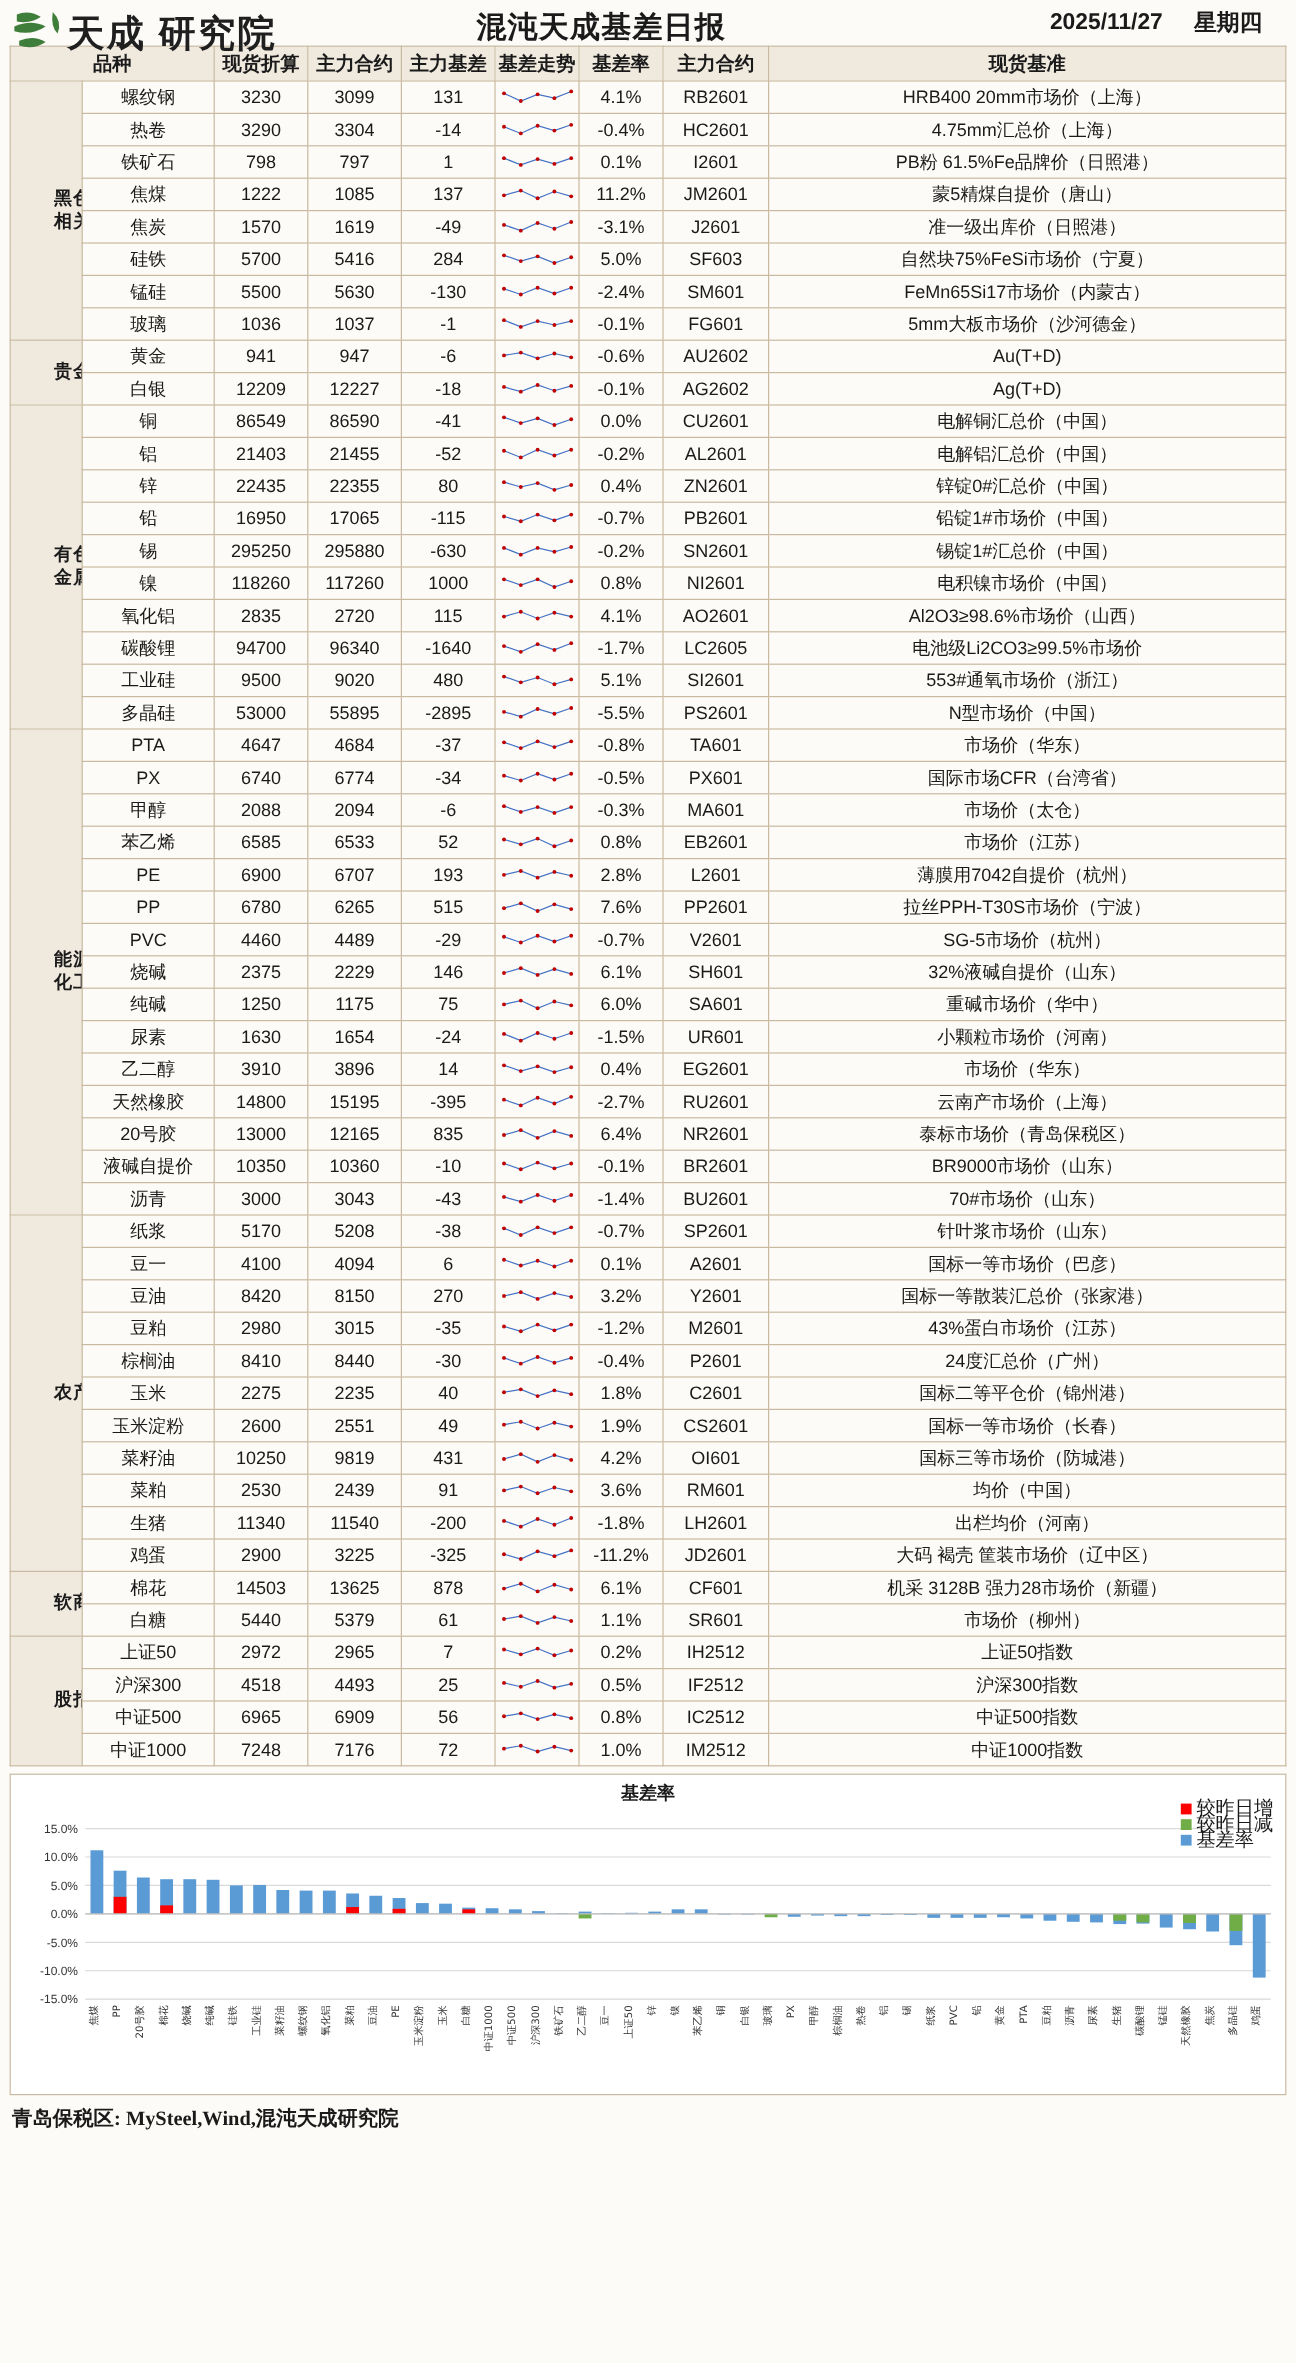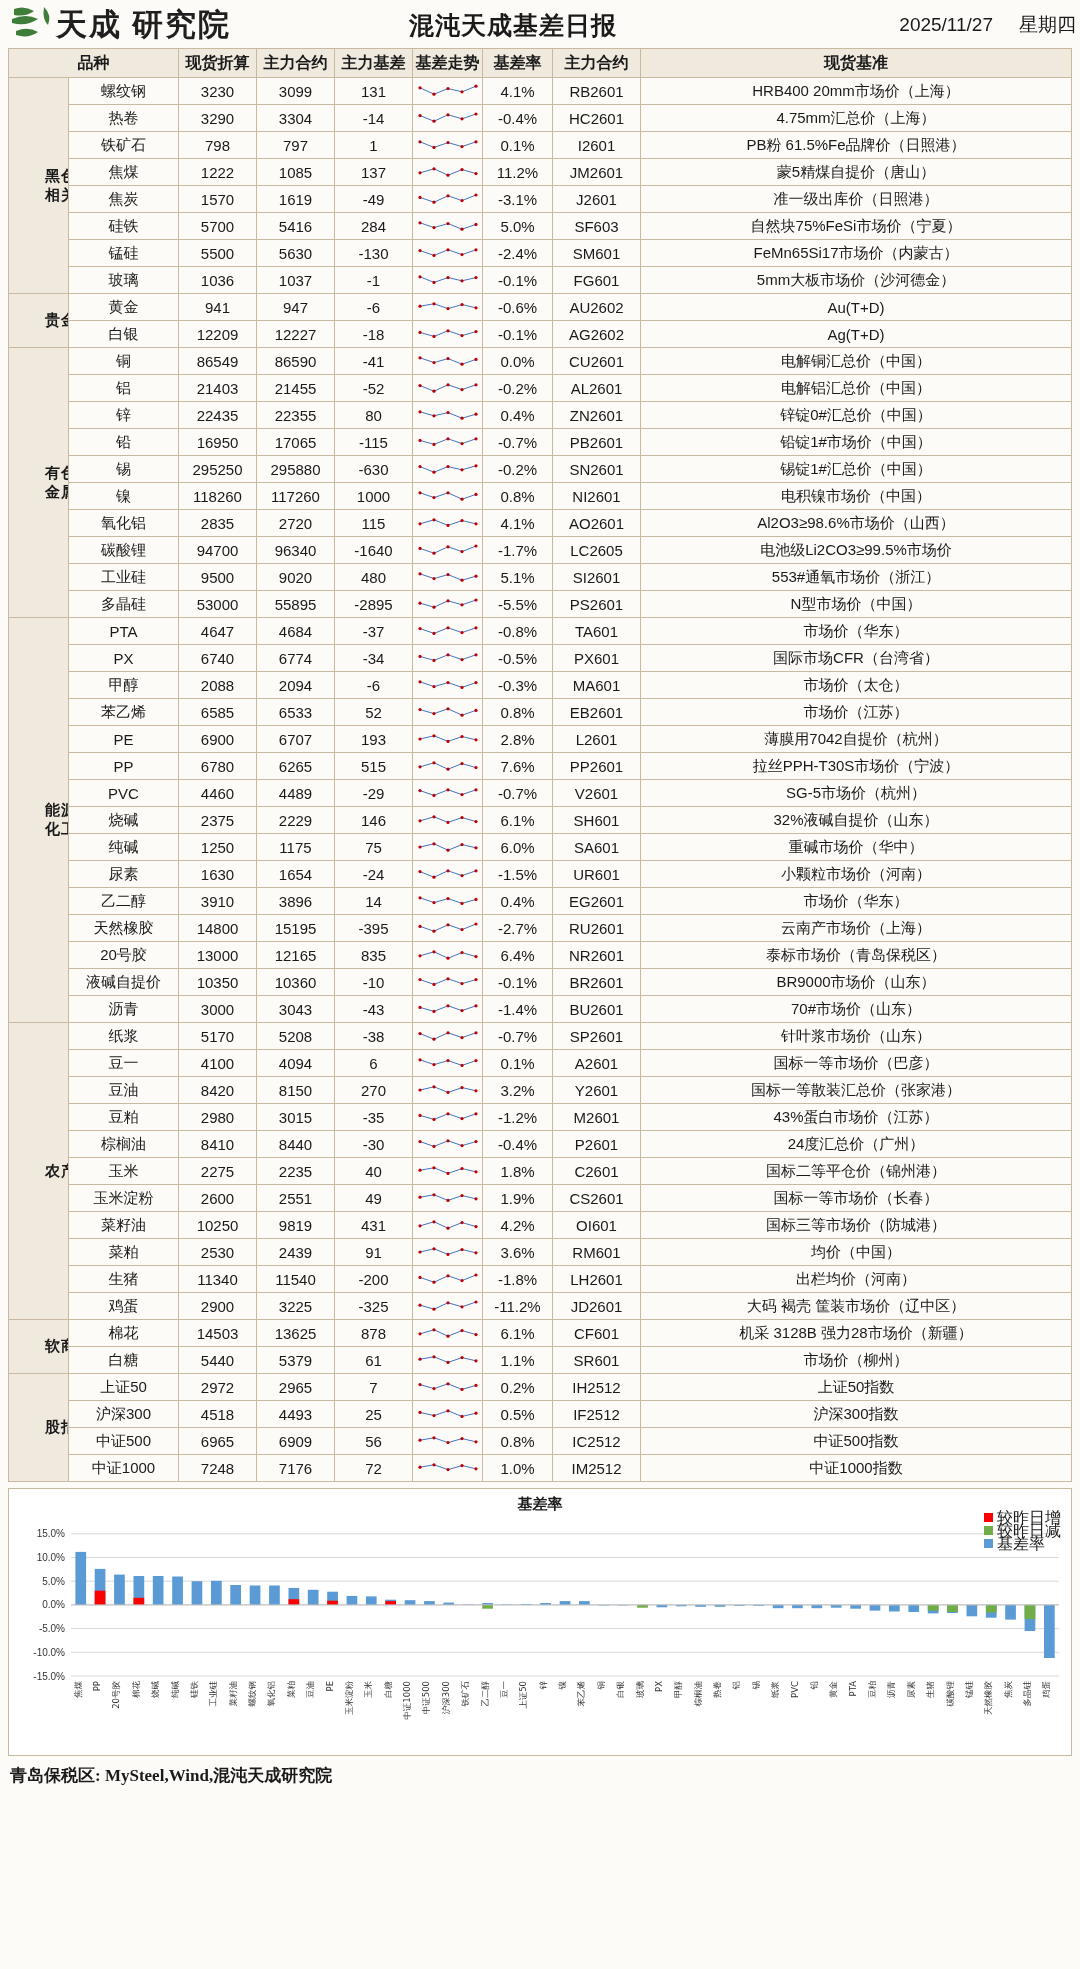--- a/index.html
+++ b/index.html
@@ -6,36 +6,36 @@
   body{
     width:1080px;
     background:#fdfbf7;
     font-family:"Liberation Sans","DejaVu Sans",sans-serif;
     color:#1a1a1a;
   }
   .page{width:1080px;position:relative;}
 
   
   .header{
-    display:flex;align-items:center;justify-content:space-between;
-    padding:6px 4px 4px 10px;
-    height:48px;box-sizing:border-box;
+    display:flex;align-items:flex-start;justify-content:space-between;
+    padding:6px 28px 4px 10px;
+    height:38px;box-sizing:border-box;
   }
   .logo{
     display:flex;align-items:center;gap:4px;
     width:240px;
   }
   .logo-svg{display:block;}
   .title{
     font-size:25px;font-weight:bold;letter-spacing:1px;
     flex:1;text-align:center;font-family:Liberation Mono, monospace;
   }
   .header-right{
     width:300px;display:flex;justify-content:flex-end;align-items:center;gap:26px;
-    font-size:19px;font-weight:normal;
+    font-size:19px;font-weight:bold;
   }
 
   
   table.main{
     border-collapse:collapse;
     width:1064px;
     margin:0 8px;
     table-layout:fixed;
     border-radius:12px;
   }

